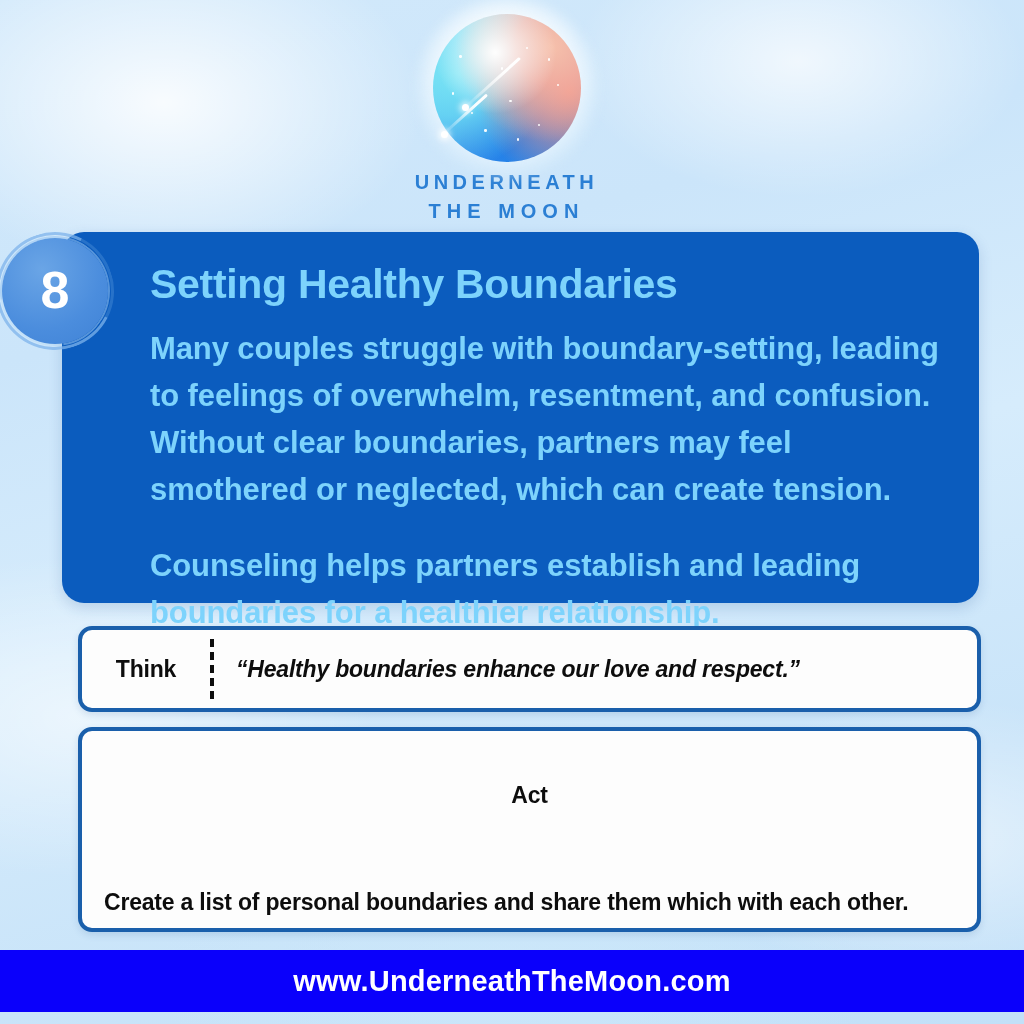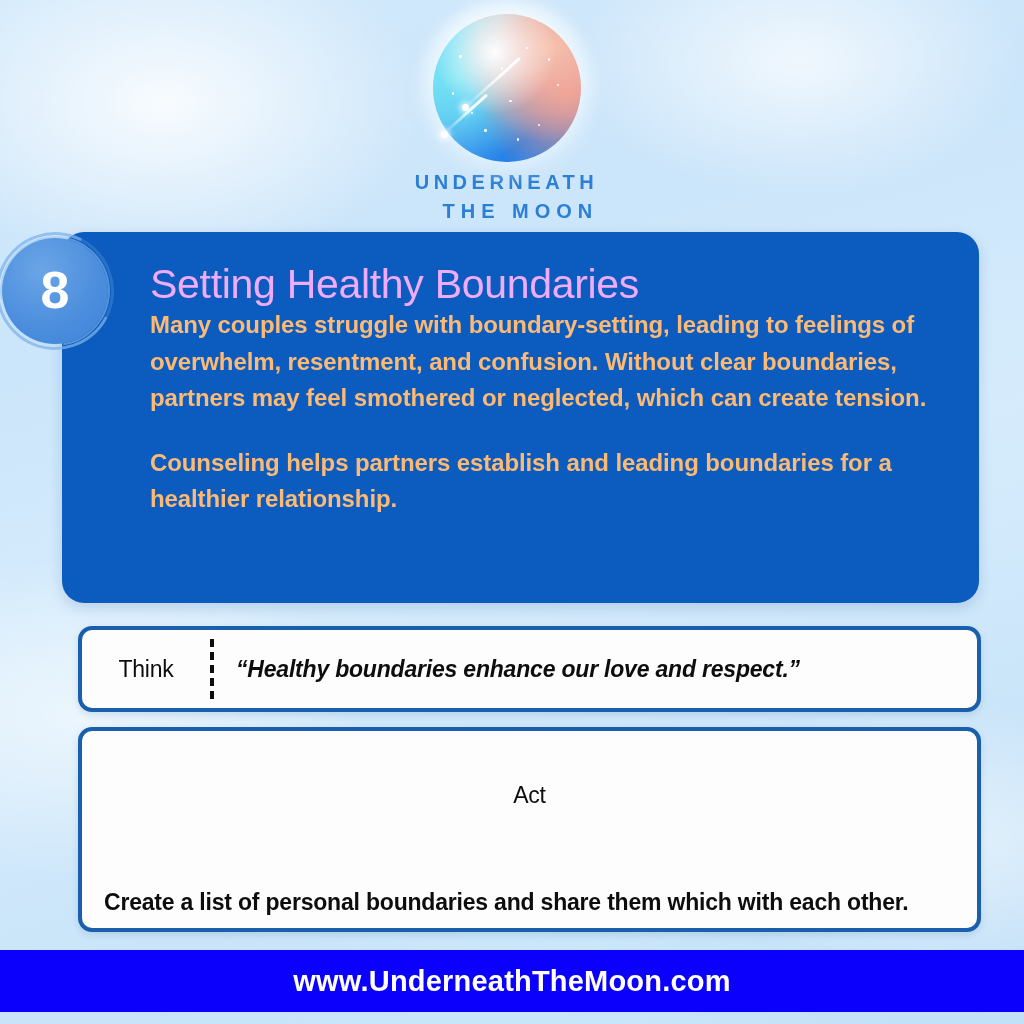--- a/index.html
+++ b/index.html
@@ -84,44 +84,45 @@
   }
   .wordmark {
     margin-top: 6px;
     text-align: center;
     color: #2b7fd4;
     font-weight: 700;
     font-size: 20px;
     letter-spacing: 4.5px;
     line-height: 1.45;
   }
-  .wordmark .line2 { letter-spacing: 6px; text-align: right; }
+  .wordmark .line2 { letter-spacing: 6px; }
 
   
   .panel {
     position: absolute;
     left: 62px;
     top: 232px;
     width: 917px;
     height: 371px;
     background: #0b5cbe;
     border-radius: 22px;
     box-shadow: 0 5px 14px rgba(30,80,150,.18);
     padding: 30px 38px 26px 88px;
   }
   .panel-title {
-    color: #f0abfc;
+    color: #7dd3fc;
     font-size: 41px;
-    font-weight: 400;
+    font-weight: 700;
     letter-spacing: -.3px;
     line-height: 1.1;
+    margin-bottom: 18px;
   }
   .panel-body p {
-    color: #fdba74;
-    font-size: 24px;
+    color: #7dd3fc;
+    font-size: 31px;
     font-weight: 600;
     line-height: 1.52;
     letter-spacing: -.1px;
   }
   .panel-body p + p { margin-top: 28px; }
 
   
   .badge {
     position: absolute;
     left: -60px;
@@ -180,21 +181,21 @@
     margin-bottom: 15px;
   }
   .card:last-child { margin-bottom: 0; }
   .card-label {
     flex: 0 0 128px;
     display: flex;
     align-items: center;
     justify-content: center;
     color: #0d0d0d;
     font-size: 23px;
-    font-weight: 400;
+    font-weight: 700;
     letter-spacing: -.2px;
   }
   .card-divider {
     flex: 0 0 0px;
     width: 0;
     border-left: 4px dashed #0d0d0d;
     margin: 9px 0;
   }
   .card-text {
     flex: 1;

